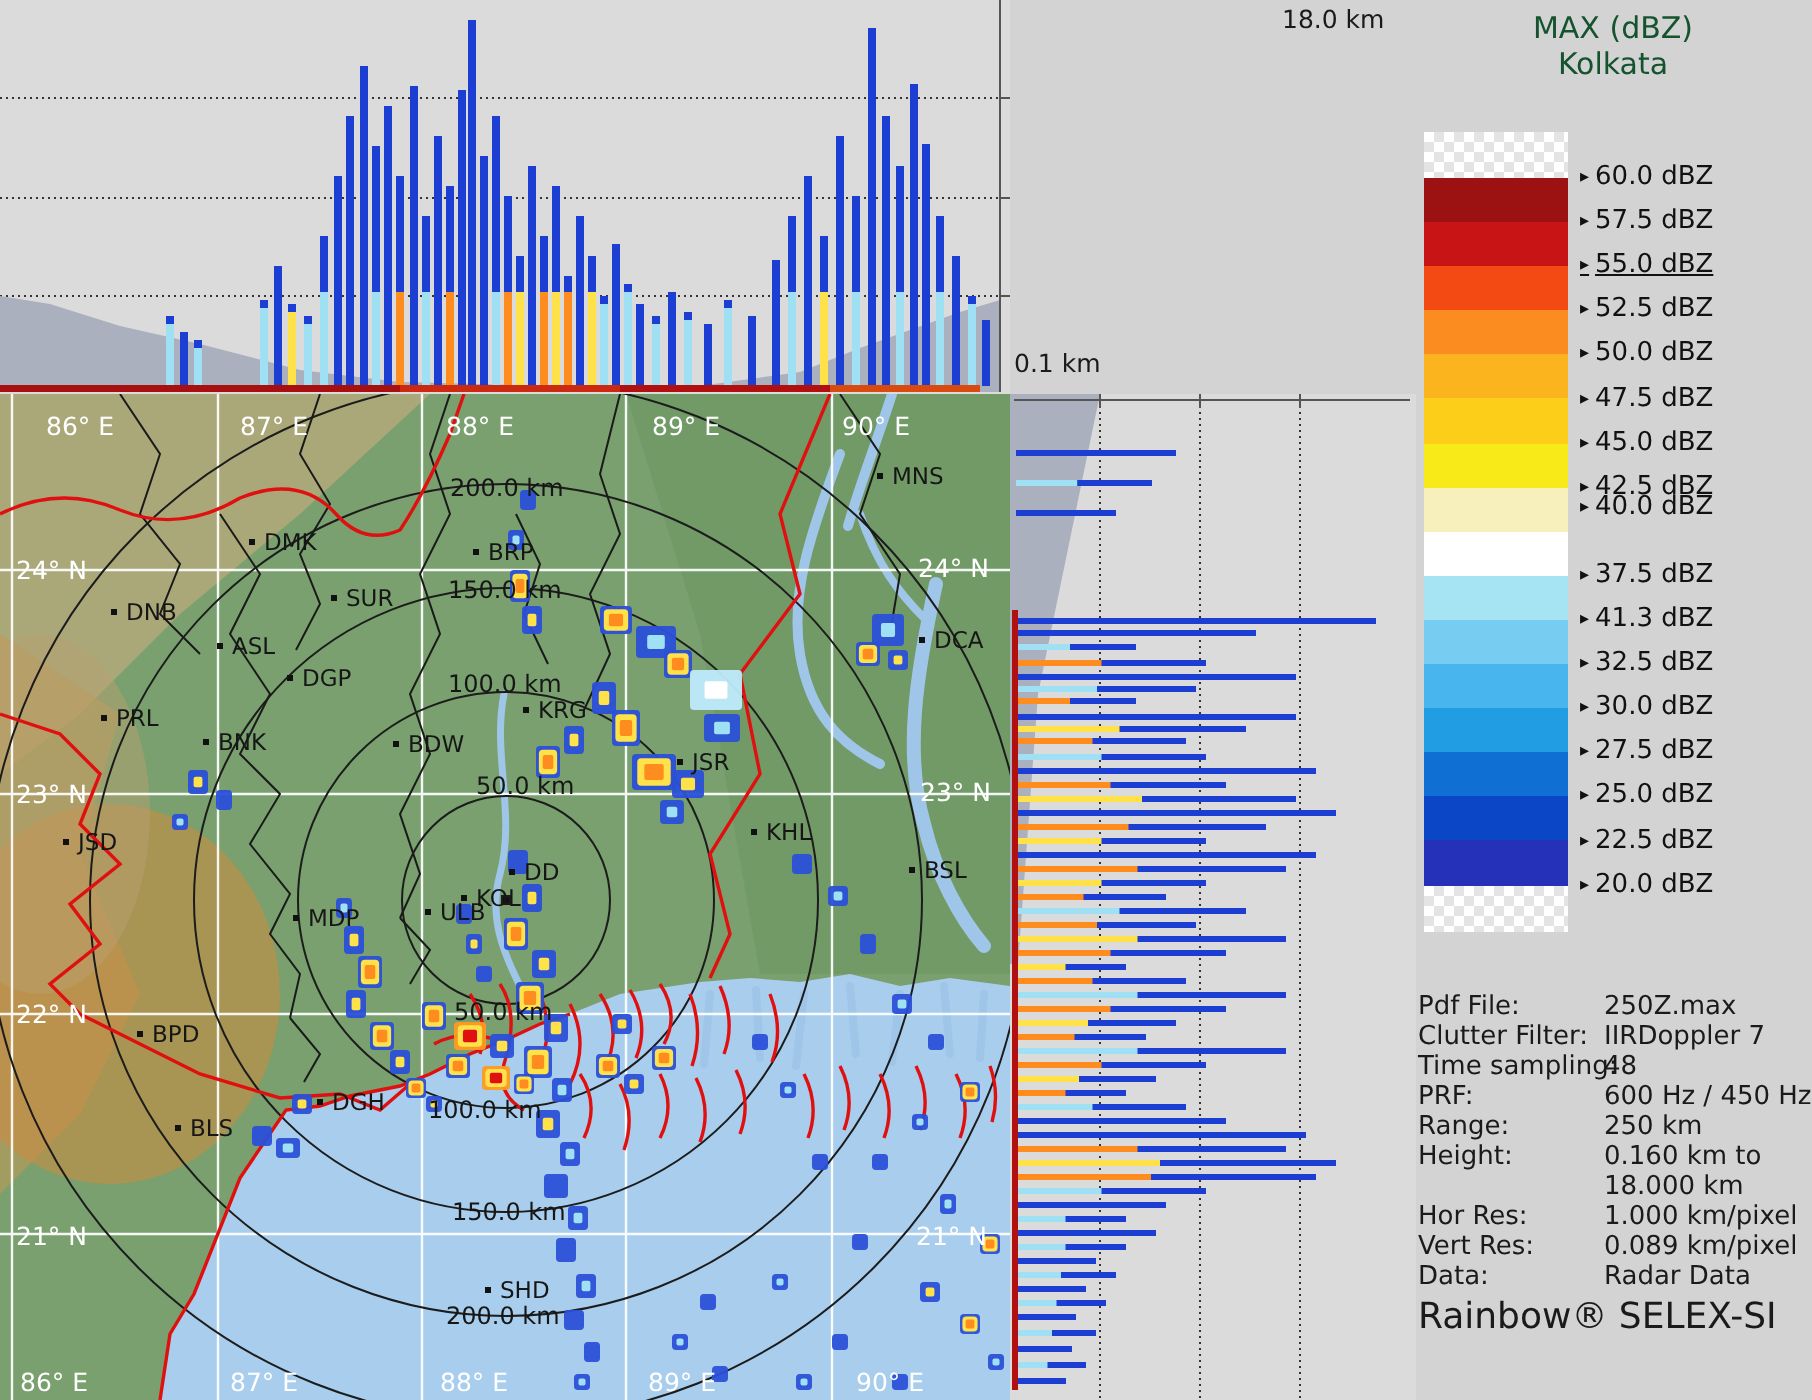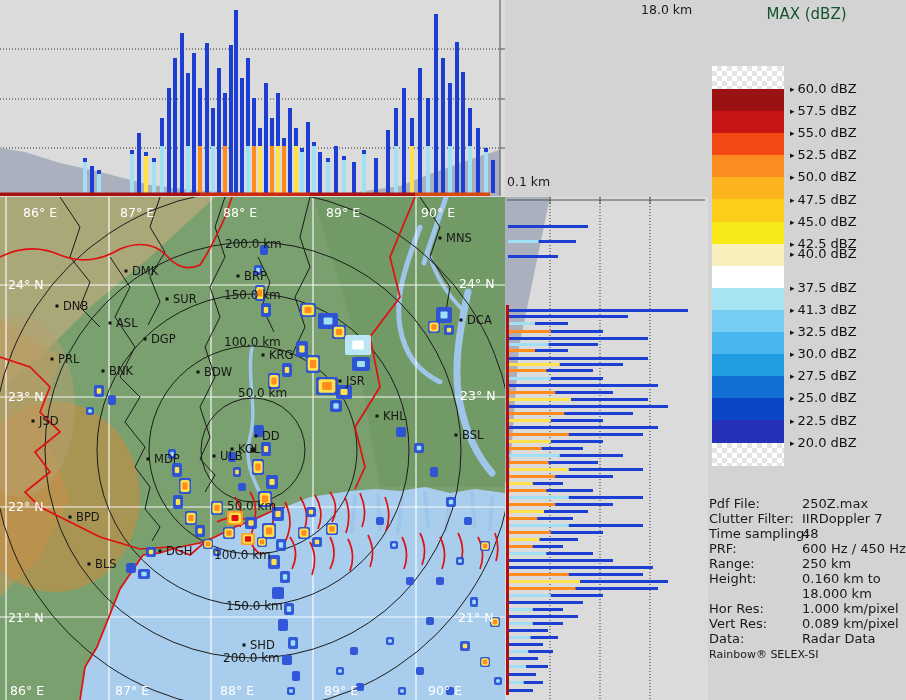--- a/index.html
+++ b/index.html
@@ -24,21 +24,21 @@
     background-image:linear-gradient(45deg,#e4e4e4 25%,transparent 25%,transparent 75%,#e4e4e4 75%),
                      linear-gradient(45deg,#e4e4e4 25%,transparent 25%,transparent 75%,#e4e4e4 75%);
     background-position:0 0,5px 5px;background-size:10px 10px;
   }
   .scale-label{position:absolute;left:78px;font-size:13px;white-space:nowrap;color:#111;}
   .scale-label .arr{font-size:9px;margin-right:3px;vertical-align:1px;color:#111;}
   #meta{position:absolute;left:2px;top:496px;width:197px;font-size:13px;}
   .meta-row{position:absolute;left:0;width:197px;white-space:nowrap;}
   .meta-row .ml{position:absolute;left:0;}
   .meta-row .mv{position:absolute;left:93px;}
-  #brand{position:absolute;left:0px;top:152px;font-size:11px;white-space:nowrap;}
+  #brand{position:absolute;left:0px;top:152px;font-size:18px;white-space:nowrap;}
 
   
   #topprof,#rightprof,#mapsvg{position:absolute;display:block;}
   #topprof{left:0;top:0;}
   #mapsvg{left:0;top:197px;}
   #rightprof{left:505px;top:197px;}
 </style>
 </head>
 <body>
 
@@ -588,20 +588,21 @@
       <line x1="145" y1="0" x2="145" y2="7"></line>
     </g>
   </svg>
 
   <div class="hlabel" style="left:641px;top:2px;">18.0 km</div>
   <div class="hlabel" style="left:507px;top:174px;">0.1 km</div>
 
   <div id="panel">
     <div class="title-block">
       <div>MAX (dBZ)</div>
+      <div>Kolkata</div>
     </div>
     <div id="scale">
       <div id="scale-bands">
           <div class="band checker"></div>
           <div class="band" style="background: rgb(156, 18, 18);"></div>
           <div class="band" style="background: rgb(200, 20, 20);"></div>
           <div class="band" style="background: rgb(242, 74, 18);"></div>
           <div class="band" style="background: rgb(251, 140, 32);"></div>
           <div class="band" style="background: rgb(252, 180, 30);"></div>
           <div class="band" style="background: rgb(252, 206, 26);"></div>
@@ -613,21 +614,21 @@
           <div class="band" style="background: rgb(72, 181, 238);"></div>
           <div class="band" style="background: rgb(33, 157, 228);"></div>
           <div class="band" style="background: rgb(16, 111, 210);"></div>
           <div class="band" style="background: rgb(11, 70, 198);"></div>
           <div class="band" style="background: rgb(36, 49, 184);"></div>
           <div class="band checker"></div>
         </div>
       <div id="scale-labels">
           <div class="scale-label" style="top: 15px;"><span class="arr">▸</span><span>60.0 dBZ</span></div>
           <div class="scale-label" style="top: 37.1px;"><span class="arr">▸</span><span>57.5 dBZ</span></div>
-          <div class="scale-label" style="top: 59.2px;"><span class="arr">▸</span><span>55.0 dBZ</span></div>
+          <div class="scale-label" style="top: 59.2px; text-decoration: underline;"><span class="arr">▸</span><span>55.0 dBZ</span></div>
           <div class="scale-label" style="top: 81.3px;"><span class="arr">▸</span><span>52.5 dBZ</span></div>
           <div class="scale-label" style="top: 103.4px;"><span class="arr">▸</span><span>50.0 dBZ</span></div>
           <div class="scale-label" style="top: 125.5px;"><span class="arr">▸</span><span>47.5 dBZ</span></div>
           <div class="scale-label" style="top: 147.6px;"><span class="arr">▸</span><span>45.0 dBZ</span></div>
           <div class="scale-label" style="top: 169.7px;"><span class="arr">▸</span><span>42.5 dBZ</span></div>
           <div class="scale-label" style="top: 180px;"><span class="arr">▸</span><span>40.0 dBZ</span></div>
           <div class="scale-label" style="top: 213.9px;"><span class="arr">▸</span><span>37.5 dBZ</span></div>
           <div class="scale-label" style="top: 236px;"><span class="arr">▸</span><span>41.3 dBZ</span></div>
           <div class="scale-label" style="top: 258.1px;"><span class="arr">▸</span><span>32.5 dBZ</span></div>
           <div class="scale-label" style="top: 280.2px;"><span class="arr">▸</span><span>30.0 dBZ</span></div>

